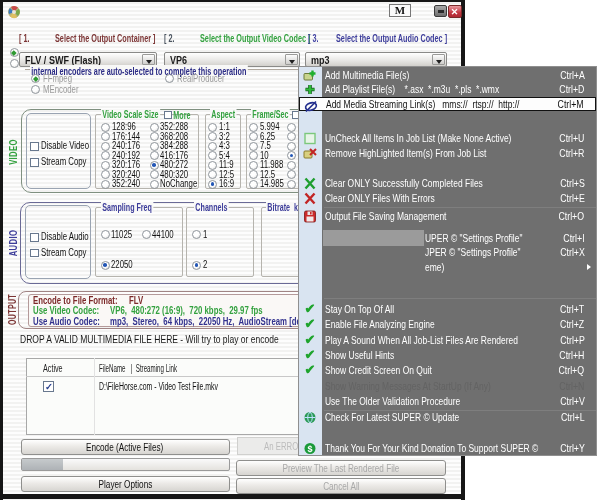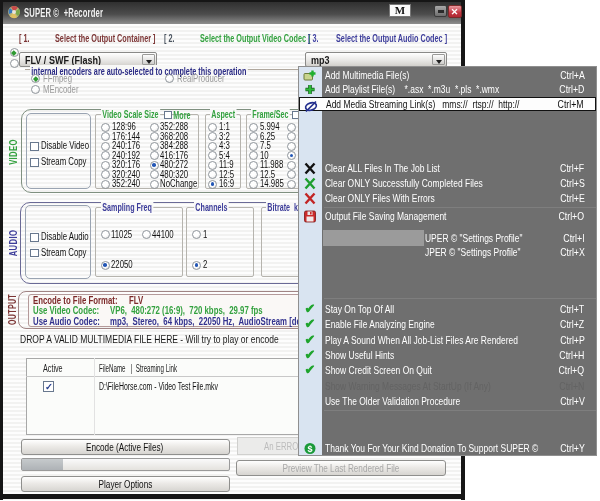--- a/index.html
+++ b/index.html
@@ -50,23 +50,20 @@
 .mi .ic { position:absolute; left:4px; top:1px; width:15px; height:13px; font-size:11px; line-height:13px; text-align:center; font-weight:bold;}
 #hirow { position:absolute; left:0px; top:29.5px; width:297px; height:14px; background:#fdfdfd; border:1px solid #111; }
 #hirow .t { position:absolute; left:26.5px; top:0.5px; color:#111; font-size:11px; white-space:nowrap; transform:scaleX(.77); transform-origin:0 50%;}
 #hirow .k { position:absolute; right:11px; top:0.5px; color:#111; font-size:11px; transform:scaleX(.8); transform-origin:100% 50%; }
 .dim .t, .dim .k { color:#636363; }
 </style>
 </head>
 <body>
 <div id="stage">
   <div class="abs" id="winbg"></div>
-  <div class="abs" id="title">
-      <span class="txt">SUPER ©&nbsp; +Recorder</span>
-    </div>
   <div class="abs" id="bL"></div>
     <div class="abs" id="bR"></div>
   <div class="abs" id="bT"></div>
     <div class="abs" id="bB"></div>
 
   <svg class="abs" style="left:7px;top:5px" width="14" height="14" viewBox="0 0 14 14">
     <circle cx="7" cy="7" r="6" fill="#b8b27a"></circle>
     <path d="M7 7 L2 9 A6 6 0 0 1 3 3 Z" fill="#3a7abf"></path>
     <path d="M7 7 L4 2 A6 6 0 0 1 11 2.5 Z" fill="#c94a4a"></path>
     <path d="M7 7 L12 4 A6 6 0 0 1 11 11 Z" fill="#7aa84a"></path>
@@ -88,20 +85,24 @@
   <div class="abs lbl" style="left:164px;top:32px;color:#4b5560;">[ 2.</div>
   <div class="abs lbl green" style="left:200px;top:32px;">Select the Output Video Codec ]</div>
   <div class="abs lbl" style="left:308px;top:32px;color:#4444a4;">[ 3.</div>
   <div class="abs lbl navy" style="left:336px;top:32px;">Select the Output Audio Codec ]</div>
 
   <div class="abs radio gsel" style="left:8.5px;top:47px;"></div>
   <div class="abs radio" style="left:8.5px;top:58px;"></div>
 
   <div class="abs combo" style="left:18.5px;top:51.5px;width:138px;height:15px;">
       <span class="ct">FLV / SWF (Flash)</span>
+      <span class="cbtn"></span>
+    </div>
+  <div class="abs combo" style="left:164px;top:51.5px;width:136px;height:15px;">
+      <span class="ct">VP6</span>
       <span class="cbtn"></span>
     </div>
   <div class="abs combo" style="left:305px;top:51.5px;width:142px;height:15px;">
       <span class="ct">mp3</span>
       <span class="cbtn"></span>
     </div>
 
   <div class="abs" style="left:25px;top:69px;width:277px;height:1px;background:#b0a89e;"></div>
   <div class="abs lbl" style="left:30px;top:64.5px;color:#2b2b85;background:#f8f8f7;padding:0 2px;">internal encoders are auto-selected to complete this operation</div>
   <div class="abs radio gsel" style="left:30px;top:73px;"></div>
@@ -244,20 +245,21 @@
   <div class="abs" style="left:45px;top:380.5px;font-size:9.5px;color:#223a8a;font-weight:bold;line-height:11px;">✓</div>
   <div class="abs" style="left:99px;top:381px;font-size:10px;color:#111;transform:scaleX(.69);transform-origin:0 50%;white-space:nowrap;">D:\FileHorse.com - Video Test File.mkv</div>
 
   <div class="abs btn" style="left:20.5px;top:438.5px;width:209px;height:16px;line-height:14px;"><i>Encode (Active Files)</i></div>
   <div class="abs" style="left:237px;top:437px;width:210px;height:18px;background:#ebebea;border:1px solid #d0d0ce;"></div>
   <div class="abs" style="left:264px;top:441px;font-size:10px;color:#bcbcbc;transform:scaleX(.78);transform-origin:0 50%;">An ERRO</div>
   <div class="abs" style="left:20.5px;top:458px;width:209px;height:13px;border:1px solid #9a9a9a;border-radius:2px;background:linear-gradient(180deg,#fafafa,#e4e2de);"></div>
   <div class="abs" style="left:21.5px;top:459px;width:41px;height:11px;background:linear-gradient(180deg,#c6cacc,#aeb2b6);"></div>
   <div class="abs btn" style="left:20.5px;top:476px;width:209px;height:16px;line-height:14px;"><i>Player Options</i></div>
   <div class="abs btn dis" style="left:236px;top:460px;width:210px;height:15.5px;line-height:14px;"><i>Preview The Last Rendered File</i></div>
+  <div class="abs btn dis" style="left:236px;top:478px;width:210px;height:15.5px;line-height:14px;"><i>Cancel All</i></div>
 
   <div class="abs" id="menu">
     <div id="icostrip"></div>
     <div class="mi" style="top:1px;">
         <span class="ic"><svg width="14" height="13" viewBox="0 0 14 13">
             <rect x="1" y="4.5" width="8.5" height="6.5" rx="1" fill="#c8d48e" stroke="#6b7a3a"></rect>
             <path d="M9.5 1.5 v6 M6.5 4.5 h6" stroke="#1fae2d" stroke-width="2.4"></path>
           </svg></span>
         <span class="t">Add Multimedia File(s)</span>
         <span class="k">Ctrl+A</span>
@@ -271,26 +273,34 @@
         <span class="k">Ctrl+D</span>
       </div>
     <div id="hirow">
         <span class="ic" style="position:absolute;left:4px;top:1px;width:15px;height:13px;"><svg width="14" height="13" viewBox="0 0 14 13">
             <ellipse cx="7" cy="6.5" rx="5.5" ry="3.6" fill="none" stroke="#24308e" stroke-width="1.7" transform="rotate(-18 7 6.5)"></ellipse>
             <path d="M2 11.5 L12 1.5" stroke="#24308e" stroke-width="1.7"></path>
           </svg></span>
         <span class="t">Add Media Streaming Link(s)&nbsp;&nbsp; mms://&nbsp; rtsp://&nbsp; http://</span>
         <span class="k">Ctrl+M</span>
       </div>
-    <div class="mi" style="top:93.5px;">
-        <span class="ic"><svg width="14" height="13" viewBox="0 0 14 13">
-            <path d="M2.5 1.5 L11.5 11.5 M11.5 1.5 L2.5 11.5" stroke="#111" stroke-width="2.4"></path>
-          </svg></span>
-        <span class="t">Clear ALL Files In The Job List</span>
-        <span class="k">Ctrl+F</span>
+    <div class="mi" style="top:63.5px;">
+        <span class="ic"><svg width="14" height="13" viewBox="0 0 14 13">
+            <rect x="2" y="1.5" width="10" height="10" fill="#e8f4e8" stroke="#7cc87c" stroke-width="1.4"></rect>
+          </svg></span>
+        <span class="t">UnCheck All Items In Job List (Make None Active)</span>
+        <span class="k">Ctrl+U</span>
+      </div>
+    <div class="mi" style="top:78.5px;">
+        <span class="ic"><svg width="14" height="13" viewBox="0 0 14 13">
+            <rect x="1" y="4" width="8" height="7" rx="1" fill="#d8cf7e" stroke="#8a7a2a"></rect>
+            <path d="M7 2 L13 8 M13 2 L7 8" stroke="#c22525" stroke-width="2"></path>
+          </svg></span>
+        <span class="t">Remove HighLighted Item(s) From Job List</span>
+        <span class="k">Ctrl+R</span>
       </div>
     <div class="mi" style="top:108.5px;">
         <span class="ic"><svg width="14" height="13" viewBox="0 0 14 13">
             <path d="M2.5 1.5 L11.5 11.5 M11.5 1.5 L2.5 11.5" stroke="#1f9e2f" stroke-width="2.4"></path>
           </svg></span>
         <span class="t">Clear ONLY Successfully Completed Files</span>
         <span class="k">Ctrl+S</span>
       </div>
     <div class="mi" style="top:123.5px;">
         <span class="ic"><svg width="14" height="13" viewBox="0 0 14 13">
@@ -310,20 +320,24 @@
         <span class="k">Ctrl+O</span>
       </div>
     <div class="mi" style="top:164px;">
         <span class="t" style="left:126.5px;">UPER © "Settings Profile"</span>
         <span class="k">Ctrl+I</span>
       </div>
     <div class="mi" style="top:177.5px;">
         <span class="t" style="left:126.5px;">JPER © "Settings Profile"</span>
         <span class="k">Ctrl+X</span>
       </div>
+    <div class="mi" style="top:193px;">
+        <span class="t" style="left:126.5px;">eme)</span>
+        <span class="arr"></span>
+      </div>
     <div class="mi" style="top:235px;">
         <span class="ic" style="color:#1fa42d;font-size:13px;top:0;">✔</span>
         <span class="t">Stay On Top Of All</span>
         <span class="k">Ctrl+T</span>
       </div>
     <div class="mi" style="top:250.3px;">
         <span class="ic" style="color:#1fa42d;font-size:13px;top:0;">✔</span>
         <span class="t">Enable File Analyzing Engine</span>
         <span class="k">Ctrl+Z</span>
       </div>
@@ -343,20 +357,28 @@
         <span class="k">Ctrl+Q</span>
       </div>
     <div class="mi dim" style="top:311.5px;">
         <span class="t">Show Warning Messages At StartUp (If Any)</span>
         <span class="k">Ctrl+N</span>
       </div>
     <div class="mi" style="top:326.8px;">
         <span class="t">Use The Older Validation Procedure</span>
         <span class="k">Ctrl+V</span>
       </div>
+    <div class="mi" style="top:343px;">
+        <span class="ic"><svg width="14" height="13" viewBox="0 0 14 13">
+            <circle cx="7" cy="6.5" r="5.5" fill="#2a9a55"></circle>
+            <path d="M1.5 6.5 h11 M7 1 a7.5 7.5 0 0 1 0 11 M7 1 a7.5 7.5 0 0 0 0 11" stroke="#bfe0ff" stroke-width="1" fill="none"></path>
+          </svg></span>
+        <span class="t">Check For Latest SUPER © Update</span>
+        <span class="k">Ctrl+L</span>
+      </div>
     <div class="mi" style="top:373.7px;">
         <span class="ic"><svg width="14" height="13" viewBox="0 0 14 13">
             <circle cx="7" cy="6.5" r="5.5" fill="#1a9a3a"></circle>
             <text x="7" y="9.8" font-size="9" font-weight="bold" fill="#fff" text-anchor="middle" font-family="Liberation Sans">$</text>
           </svg></span>
         <span class="t">Thank You For Your Kind Donation To Support SUPER ©</span>
         <span class="k">Ctrl+Y</span>
       </div>
     <div style="position:absolute;left:25px;top:140px;width:272px;height:1px;background:#7e7e7e;"></div>
     <div style="position:absolute;left:25px;top:231px;width:272px;height:1px;background:#7e7e7e;"></div>

